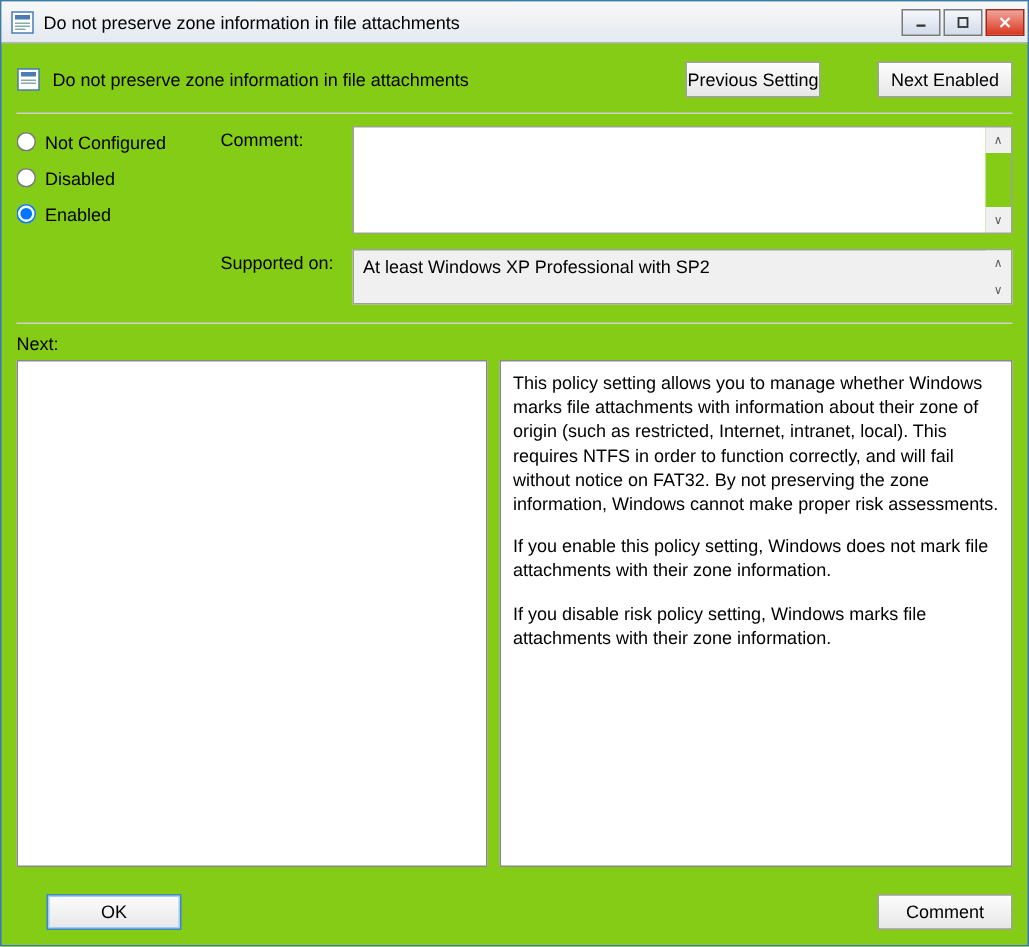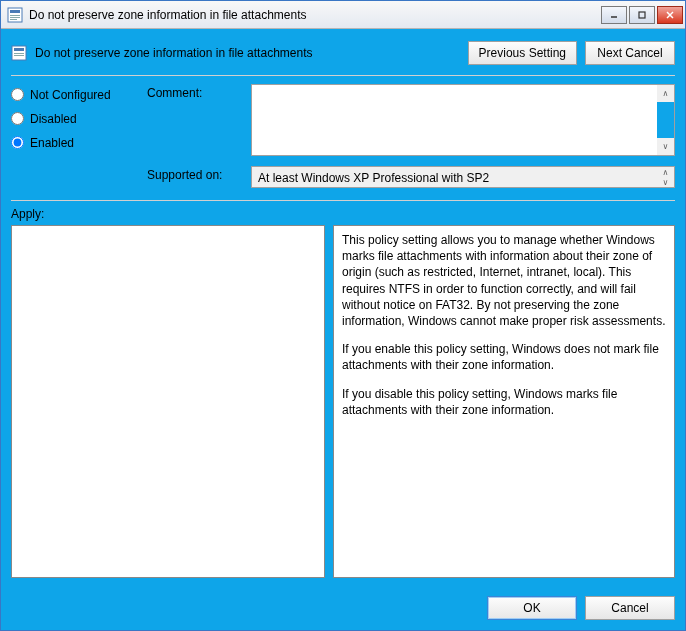--- a/index.html
+++ b/index.html
@@ -9,21 +9,21 @@
     font-size: 12px;
     background: #fff;
     color: #000;
   }
   .window {
     width: 686px;
     height: 631px;
     border: 1px solid #3a76c4;
     display: flex;
     flex-direction: column;
-    background: #0ea5e9;
+    background: #84cc16;
   }
   .titlebar {
     height: 28px;
     background: linear-gradient(to bottom, #f8f8f8, #e4e9f1);
     border-bottom: 1px solid #b5b5b5;
     display: flex;
     align-items: center;
     padding: 0 2px 0 6px;
   }
   .titlebar-icon {
@@ -63,28 +63,29 @@
   }
   .policy-icon {
     width: 16px; height: 16px;
     margin-right: 8px;
   }
   .header-title { font-size: 12px; }
   .header-btns { margin-left: auto; display: flex; gap: 8px; }
   .btn {
     height: 24px;
     min-width: 90px;
-    padding: 0 10px;
+    padding: 0 0;
     border: 1px solid #a0a0a0;
     background: linear-gradient(to bottom, #fdfdfd, #e7e7e7);
     font-size: 12px;
     font-family: inherit;
     display: inline-flex;
     align-items: center;
     justify-content: center;
+    margin-left: 30px;
   }
   .hr {
     height: 1px;
     background: #d0d0d0;
     margin: 0 0 8px 0;
   }
   .config-row {
     display: flex;
     gap: 6px;
   }
@@ -98,21 +99,21 @@
     gap: 6px;
     margin-bottom: 10px;
     font-size: 12px;
   }
   .fields-col {
     flex: 1;
     display: flex;
     flex-direction: column;
     gap: 10px;
   }
-  .field-row { display: flex; gap: 22px; }
+  .field-row { display: flex; gap: 6px; }
   .field-label {
     width: 82px;
     padding-top: 2px;
     font-size: 12px;
   }
   .scroll-arrows {
     width: 17px;
     display: flex;
     flex-direction: column;
     justify-content: space-between;
@@ -121,21 +122,21 @@
     width:17px; height:17px; 
     background:#f0f0f0; 
     border: none;
     display:flex; align-items:center; justify-content:center;
     font-size:8px; color:#606060;
   }
   .field-wrap { flex:1; display:flex; border:1px solid #a0a0a0; }
   .field-wrap > .inner { flex:1; padding:4px 6px; font-size:12px; }
   .field-wrap.comment { height:72px; }
   .field-wrap.comment .inner { background:#fff; }
-  .field-wrap.supported { height:22px; background:#f0f0f0; }
+  .field-wrap.supported { height:37px; background:#f0f0f0; }
   .mid-hr { height:1px; background:#d0d0d0; margin:12px 0 6px 0; }
   .opts-help-labels {
     display:flex;
     margin-bottom:4px;
   }
   .opts-help-labels .lbl-opts { width: 322px; font-size:12px; }
   .opts-help-labels .lbl-help { font-size:12px; }
   .panels {
     flex:1;
     display:flex;
@@ -146,21 +147,21 @@
   .panel {
     border:1px solid #888;
     background:#fff;
     font-size:12px;
   }
   .panel.options { width: 314px; }
   .panel.help { flex:1; padding:6px 8px; line-height:1.35; overflow:hidden; }
   .panel.help p { margin:0 0 12px 0; }
   .footer {
     display:flex;
-    justify-content:flex-end;
+    justify-content:space-between;
     gap:8px;
     padding:10px 10px 10px 0;
   }
   .btn.primary {
     border: 1px solid #3b84d6;
     box-shadow: inset 0 0 0 1px #9fcdf5;
   }
   input[type=radio] { margin:0; }
 </style>
 </head>
@@ -202,21 +203,21 @@
     <div class="header-row">
       <svg class="policy-icon" viewBox="0 0 16 16">
         <rect x="1" y="1" width="14" height="14" fill="#fff" stroke="#4a7bb5"></rect>
         <rect x="3" y="3" width="10" height="3" fill="#4a7bb5"></rect>
         <rect x="3" y="8" width="10" height="1" fill="#8aa"></rect>
         <rect x="3" y="10" width="10" height="1" fill="#8aa"></rect>
       </svg>
       <div class="header-title">Do not preserve zone information in file attachments</div>
       <div class="header-btns">
         <button class="btn">Previous Setting</button>
-        <button class="btn">Next Cancel</button>
+        <button class="btn">Next Enabled</button>
       </div>
     </div>
 
     <div class="hr"></div>
 
     <div class="config-row">
       <div class="radio-col">
         <label>
           <input type="radio" name="state" style="">
           <span>Not Configured</span>
@@ -251,32 +252,32 @@
               <div class="sa">∨</div>
             </div>
           </div>
         </div>
       </div>
     </div>
 
     <div class="mid-hr"></div>
 
     <div class="opts-help-labels">
-      <div class="lbl-help">Apply:</div>
+      <div class="lbl-help">Next:</div>
     </div>
 
     <div class="panels">
       <div class="panel options"></div>
       <div class="panel help">
         <p>This policy setting allows you to manage whether Windows marks file attachments with information about their zone of origin (such as restricted, Internet, intranet, local). This requires NTFS in order to function correctly, and will fail without notice on FAT32. By not preserving the zone information, Windows cannot make proper risk assessments.</p>
         <p>If you enable this policy setting, Windows does not mark file attachments with their zone information.</p>
-        <p>If you disable this policy setting, Windows marks file attachments with their zone information.</p>
+        <p>If you disable risk policy setting, Windows marks file attachments with their zone information.</p>
       </div>
     </div>
 
   </div>
 
   <div class="footer">
     <button class="btn primary">OK</button>
-    <button class="btn">Cancel</button>
+    <button class="btn">Comment</button>
   </div>
 
 </div>
 
 </body></html>

